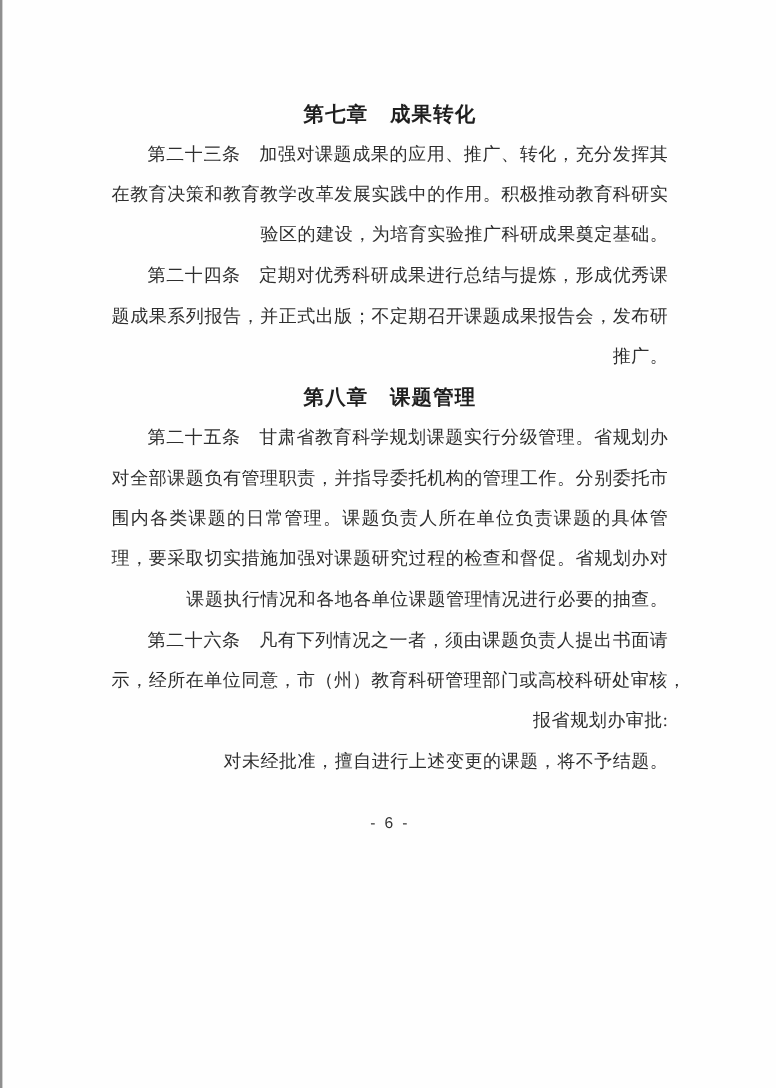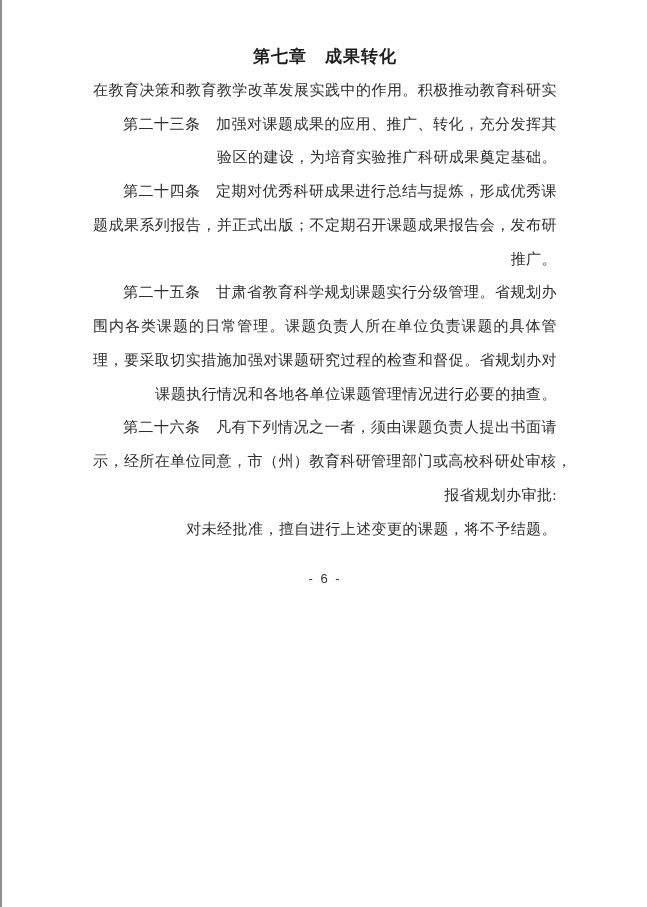--- a/index.html
+++ b/index.html
@@ -19,21 +19,21 @@
     position: absolute;
     left: 0;
     top: 0;
     width: 2px;
     height: 907px;
     background: #8f8f8f;
   }
   .page {
     box-sizing: border-box;
     width: 647px;
-    padding: 40px 90px 0 93px;
+    padding: 79px 90px 0 93px;
   }
   .line {
     font-size: 15px;
     height: 33.75px;
     line-height: 33.75px;
     letter-spacing: 0.45px;
     white-space: nowrap;
     text-align: right;
   }
   .indent {
@@ -66,34 +66,36 @@
 </head>
 <body>
 
 <div class="scan-edge"></div>
 
 <div class="page">
 
   <div class="heading">第七章　成果转化</div>
 
   <div>
+    <div class="line full indent">第二十三条　加强对课题成果的应用、推广、转化，充分发挥其</div>
     <div class="line full">在教育决策和教育教学改革发展实践中的作用。积极推动教育科研实</div>
-    <div class="line full indent">第二十三条　加强对课题成果的应用、推广、转化，充分发挥其</div>
     <div class="line">验区的建设，为培育实验推广科研成果奠定基础。</div>
   </div>
 
   <div>
     <div class="line full indent">第二十四条　定期对优秀科研成果进行总结与提炼，形成优秀课</div>
     <div class="line full">题成果系列报告，并正式出版；不定期召开课题成果报告会，发布研</div>
     <div class="line">推广。</div>
   </div>
 
+  <div class="heading">第八章　课题管理</div>
 
   <div>
     <div class="line full indent">第二十五条　甘肃省教育科学规划课题实行分级管理。省规划办</div>
+    <div class="line full">对全部课题负有管理职责，并指导委托机构的管理工作。分别委托市</div>
     <div class="line full">围内各类课题的日常管理。课题负责人所在单位负责课题的具体管</div>
     <div class="line full">理，要采取切实措施加强对课题研究过程的检查和督促。省规划办对</div>
     <div class="line">课题执行情况和各地各单位课题管理情况进行必要的抽查。</div>
   </div>
 
   <div>
     <div class="line full indent">第二十六条　凡有下列情况之一者，须由课题负责人提出书面请</div>
     <div class="line full">示，经所在单位同意，市（州）教育科研管理部门或高校科研处审核，</div>
     <div class="line">报省规划办审批:</div>
   </div>

